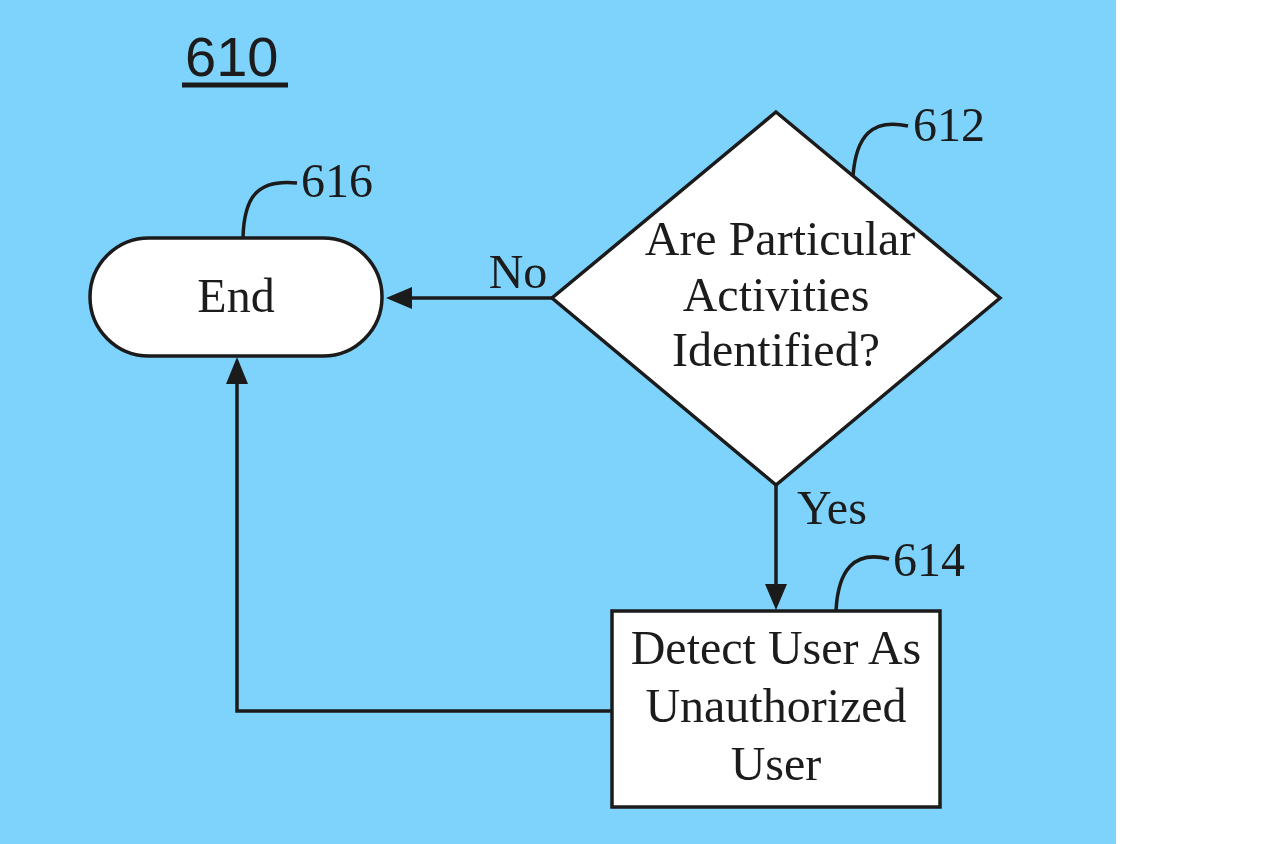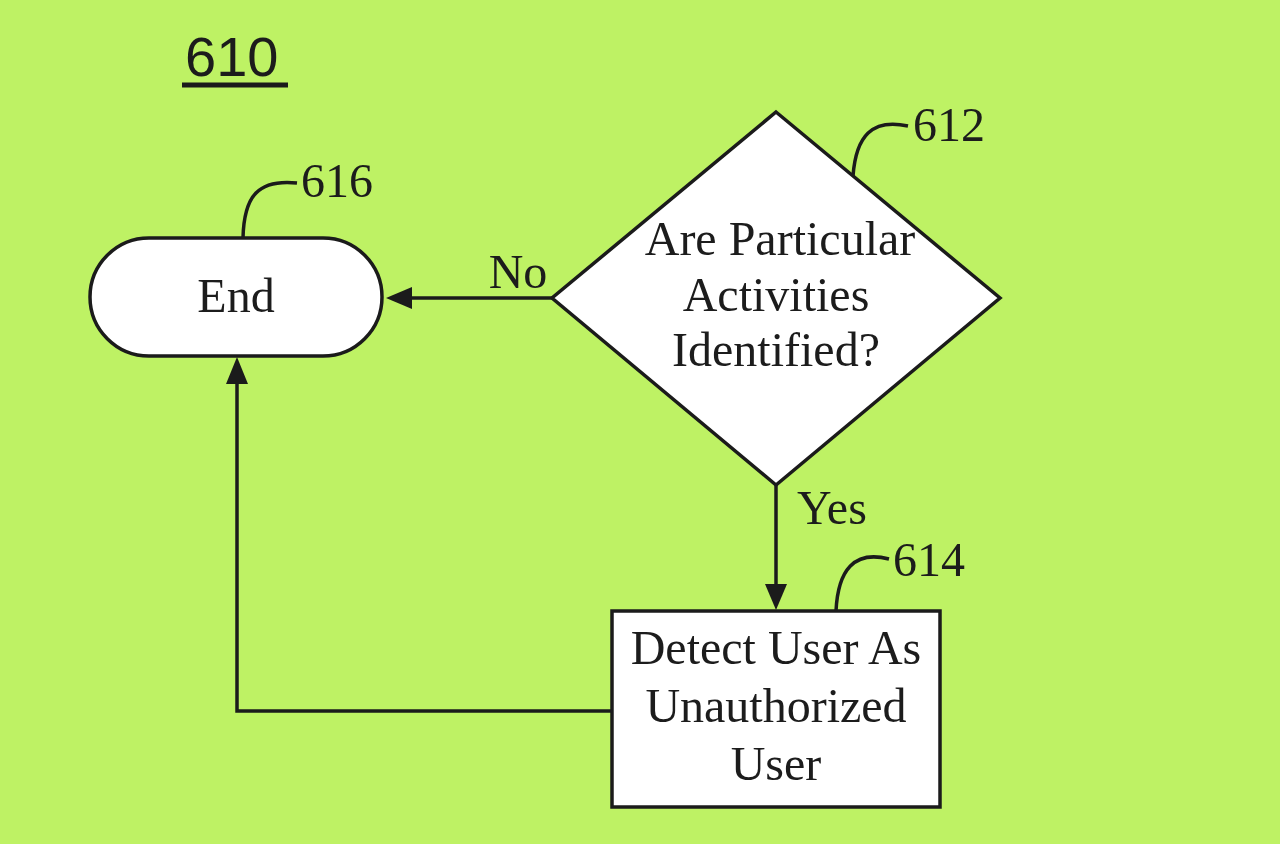--- a/index.html
+++ b/index.html
@@ -2,23 +2,23 @@
 <html><head>
 <meta charset="utf-8">
 <style>
   html, body {
     margin: 0;
     padding: 0;
     background: #ffffff;
   }
   .stage {
     position: relative;
-    width: 1280px;
+    width: 1116px;
     height: 844px;
-    background: #bef264;
+    background: #7dd3fc;
     overflow: hidden;
   }
   svg { display: block; }
   .shape {
     fill: #ffffff;
     stroke: #1b1b1b;
     stroke-width: 3.5;
   }
   .connector {
     fill: none;

